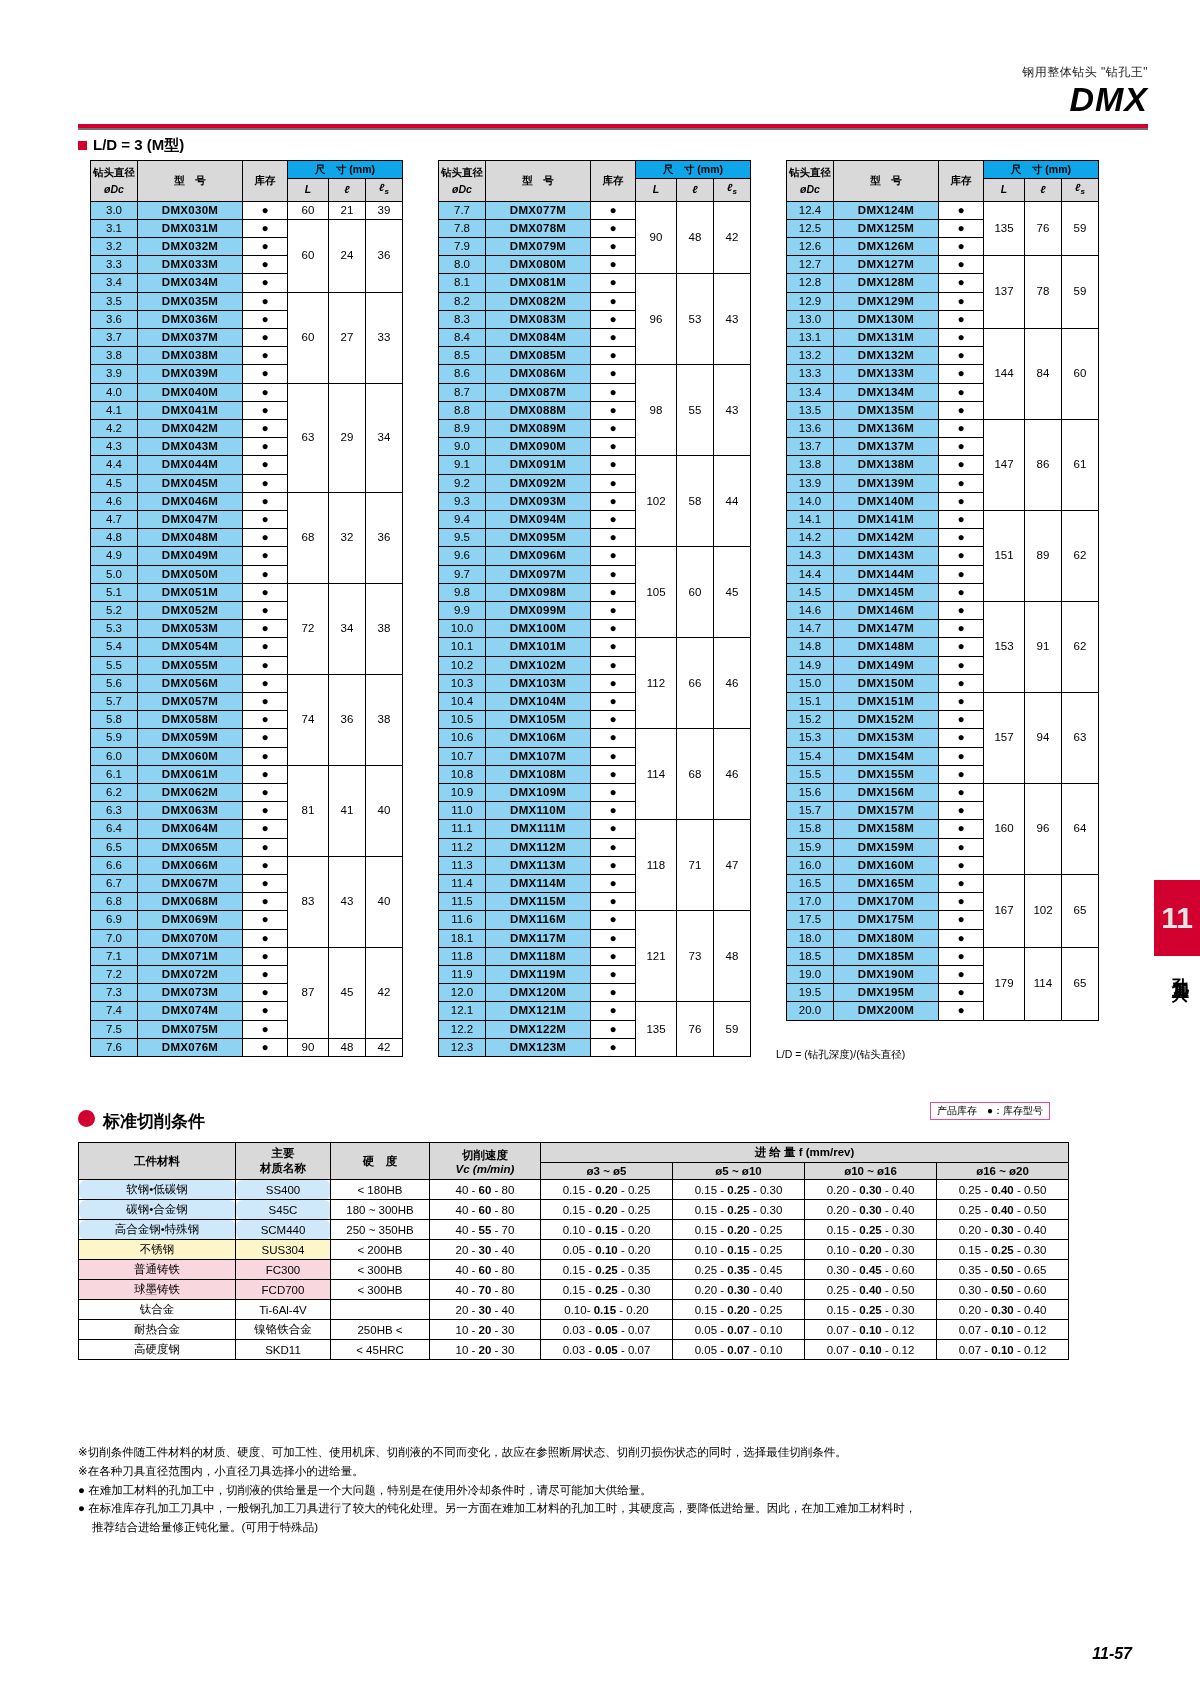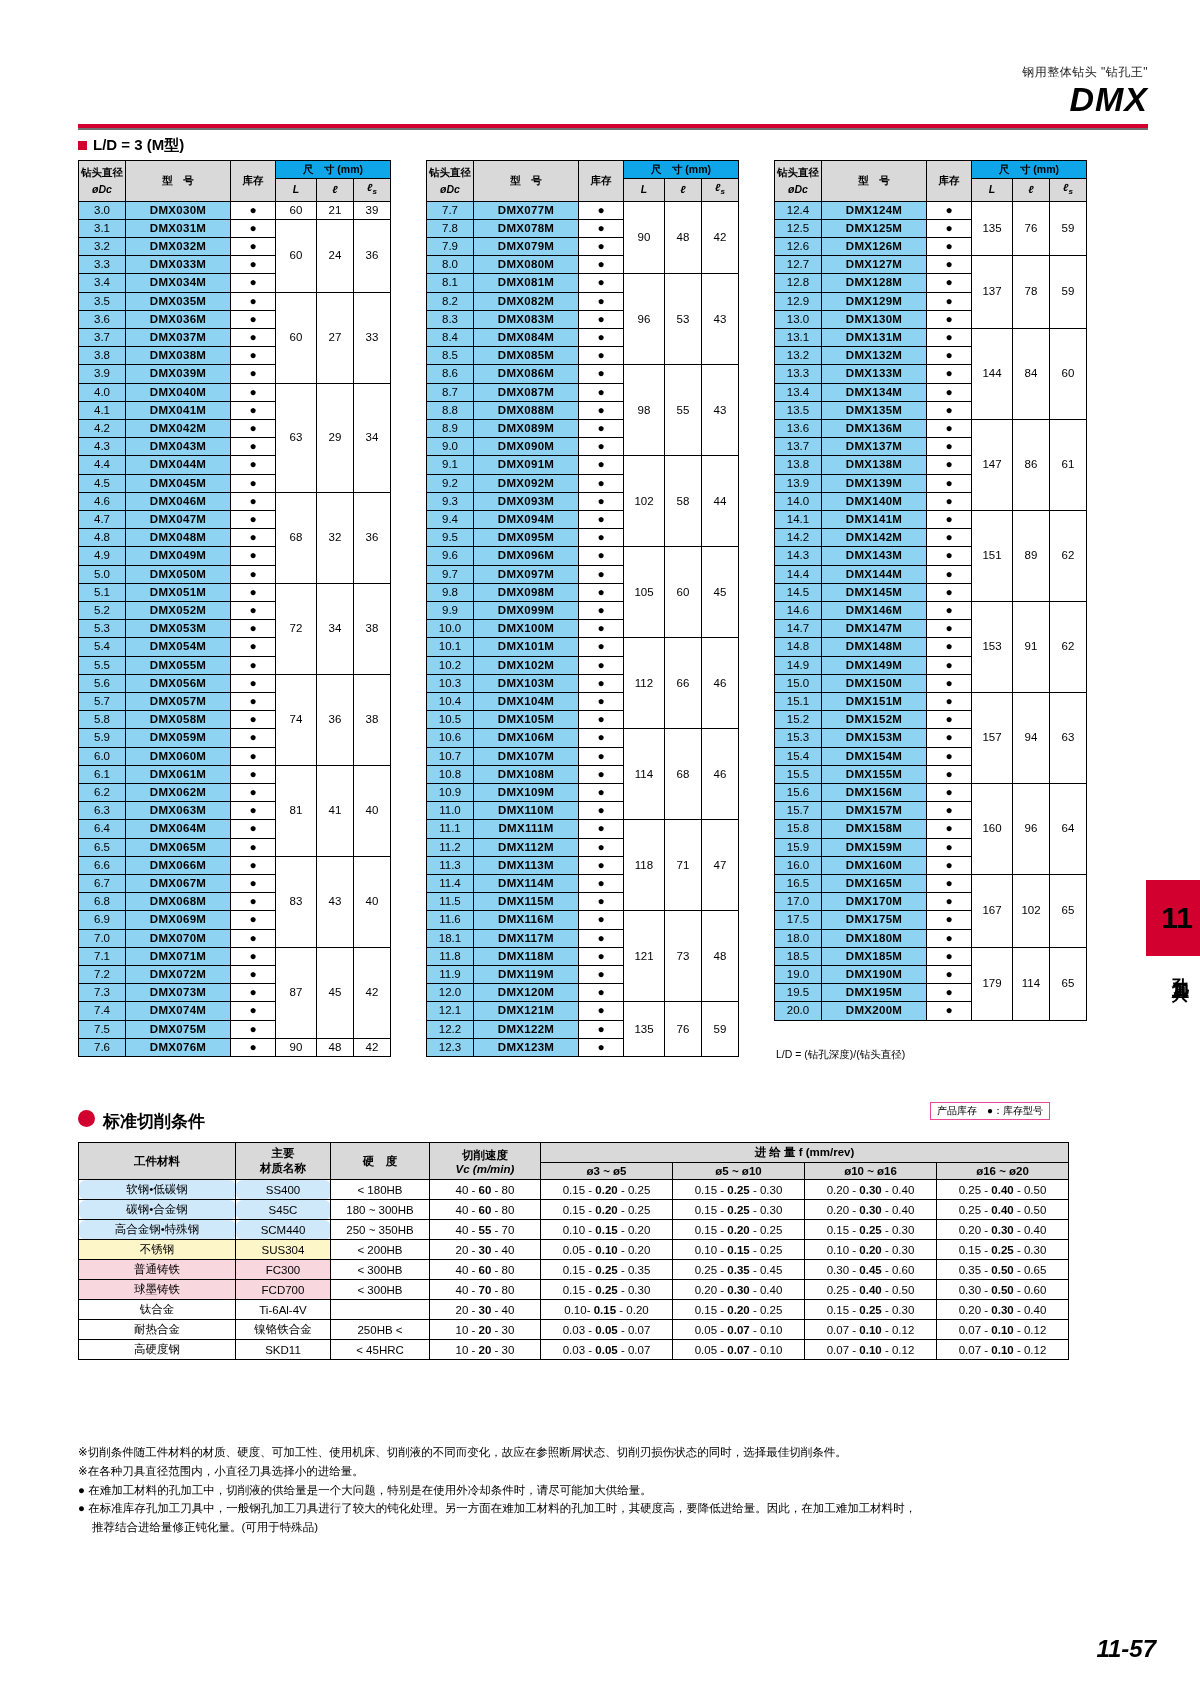--- a/index.html
+++ b/index.html
@@ -14,21 +14,21 @@
   .hdr-sub{position:absolute;right:52px;top:64px;font-size:12px;color:#222;letter-spacing:.5px;}
   .hdr-title{position:absolute;right:52px;top:80px;font-size:34px;font-weight:bold;font-style:italic;letter-spacing:1px;}
   .hdr-rule{position:absolute;left:78px;right:52px;top:124px;height:4px;background:#d2002e;}
   .hdr-rule2{position:absolute;left:78px;right:52px;top:128px;height:2px;background:#6f7072;}
 
   
   .sec1{position:absolute;left:78px;top:136px;font-size:15px;font-weight:bold;}
   .sec1 .sq{display:inline-block;width:9px;height:9px;background:#d2002e;margin-right:6px;}
 
   
-  .tblwrap{position:absolute;top:160px;}
+  .tblwrap{position:absolute;top:160px;margin-left:12px;}
   table.dim{border-collapse:collapse;font-size:11.5px;}
   table.dim td,table.dim th{border:1px solid #000;text-align:center;padding:0;height:17.2px;line-height:17.2px;}
   .hd1{background:#0ea5e9;font-weight:bold;font-size:10.5px;}
   .hd2{background:#d9d9d9;font-weight:bold;font-size:10.5px;}
   .c-dc{background:#8ed3f2;width:46px;font-size:11.5px;}
   .c-dc-h{background:#d9d9d9;width:46px;}
   .c-model{background:#8ed3f2;width:104px;font-weight:bold;letter-spacing:.3px;}
   .c-model-h{background:#d9d9d9;width:104px;}
   .c-stock{width:44px;background:#fff;}
   .c-stock-h{background:#d9d9d9;width:44px;}
@@ -36,22 +36,22 @@
   .c-l{width:36px;}
   .c-ls{width:36px;}
   .dot{font-size:12px;line-height:17.2px;}
   .ital{font-style:italic;font-weight:bold;}
   .sub{font-size:8px;vertical-align:sub;}
 
   .note-ld{position:absolute;font-size:10.5px;}
   .legend{position:absolute;border:1px solid #ec4899;font-size:10px;padding:1px 6px;background:#fff;margin-top:20px;}
 
   
-  .tab{position:absolute;right:0;top:880px;width:46px;height:76px;background:#d2002e;color:#000000;
-       font-size:30px;font-weight:bold;display:flex;align-items:center;justify-content:center;padding-left:8px;}
+  .tab{position:absolute;right:0;top:880px;width:46px;height:76px;background:#d2002e;color:#e5e5e5;
+       font-size:30px;font-weight:bold;display:flex;align-items:center;justify-content:center;}
   .tabtxt{position:absolute;right:8px;top:965px;font-size:17px;font-weight:bold;writing-mode:vertical-rl;letter-spacing:2px;}
 
   
   .sec2{position:absolute;left:78px;top:1110px;font-size:17px;font-weight:bold;display:flex;align-items:flex-start;}
   .sec2 .circ{width:17px;height:17px;border-radius:50%;background:#d2002e;margin-right:8px;display:inline-block;}
 
   table.cond{position:absolute;left:78px;top:1142px;border-collapse:collapse;font-size:11.5px;}
   table.cond td,table.cond th{border:1px solid #000;text-align:center;padding:2px 3px;}
   .cond-h{background:#d9d9d9;font-weight:bold;}
   .w-mat{width:150px;}
@@ -62,21 +62,21 @@
   .r-blue{background:#cfe8fa;border-radius:7px;}
   .r-yellow{background:#fdf6c9;}
   .r-pink{background:#f9d7df;}
   .r-white{background:#fff;}
   .bold{font-weight:bold;}
 
   .notes{position:absolute;left:78px;top:1444px;font-size:11.5px;line-height:1.55;width:1020px;}
   .notes div{margin-bottom:1px;}
   .indent{padding-left:14px;}
 
-  .pageno{position:absolute;right:44px;bottom:34px;font-size:24px;font-weight:bold;font-style:italic;}
+  .pageno{position:absolute;right:68px;bottom:34px;font-size:16px;font-weight:bold;font-style:italic;}
 </style>
 </head>
 <body>
 
 <div class="page">
 
   <div class="hdr-sub">钢用整体钻头 "钻孔王"</div>
   <div class="hdr-title">DMX</div>
   <div class="hdr-rule"></div>
   <div class="hdr-rule2"></div>

